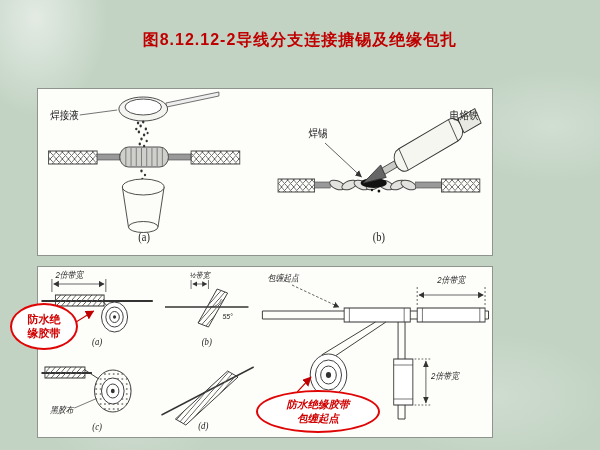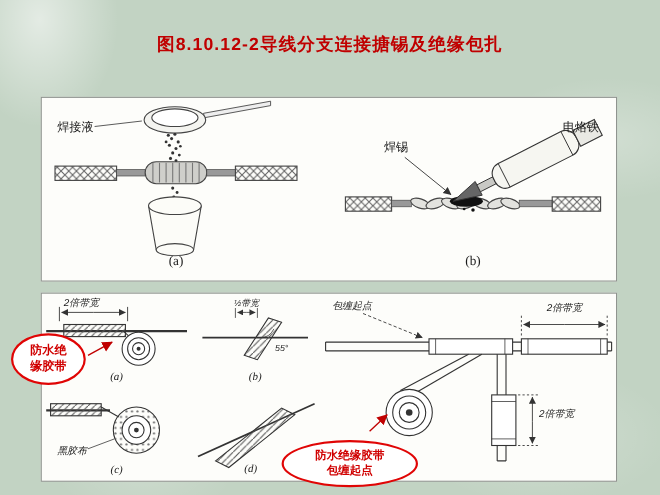--- a/index.html
+++ b/index.html
@@ -16,46 +16,46 @@
       radial-gradient(ellipse 120px 70px at 22% 94%, rgba(255,255,255,0.18), rgba(255,255,255,0) 70%);
   }
 
   .fig-title {
     position:absolute; top:30px; left:0; width:100%;
     text-align:center; color:#c00000; font-size:16px; font-weight:bold;
     letter-spacing:1px;
   }
 
   .panel {
-    position:absolute; left:37px; width:524px;
+    position:absolute; left:37px; width:456px;
     background:#fdfdfa; border:1px solid #8f948f;text-align:center;
   }
   .panel-top    { top:88px;  height:168px; }
   .panel-bottom { top:266px; height:172px;font-style:italic; }
   .panel svg { display:block; width:100%; height:100%; }
 
   svg text { font-family:"Liberation Sans", sans-serif; fill:#1a1a1a; }
   svg text.caption { font-family:"Liberation Serif", serif; }
 
   .bubble {
     position:absolute; z-index:5;
     border:2px solid #e00505; border-radius:50%;
     background:#ffffff; color:#d00000; font-weight:bold;
     display:flex; flex-direction:column; align-items:center; justify-content:center;
     text-align:center; line-height:1.25; font-size:11px;
   }
   .bubble-waterproof { left:10px;  top:303px; width:68px;  height:47px; }
-  .bubble-black      { left:256px; top:400px; width:124px; height:43px; font-size:10.5px; }
+  .bubble-black      { left:256px; top:390px; width:124px; height:43px; font-size:10.5px;font-style:italic; }
 </style>
 </head>
 <body>
 
 <div class="slide">
 
-  <div class="fig-title">图8.10.12-2导线分支连接搪锡及绝缘包扎</div>
+  <div class="fig-title">图8.12.12-2导线分支连接搪锡及绝缘包扎</div>
 
   <div class="panel panel-top">
     <svg viewBox="0 0 522 166" preserveAspectRatio="none">
       <defs>
         <pattern id="xh1" width="7" height="7" patternUnits="userSpaceOnUse">
           <path d="M0,7 L7,0 M0,0 L7,7" stroke="#666" stroke-width="1" fill="none"></path>
         </pattern>
         <marker id="arr1" markerWidth="9" markerHeight="9" refX="7.5" refY="4" orient="auto">
           <path d="M0,0 L8,4 L0,8 Z" fill="#333"></path>
         </marker>

